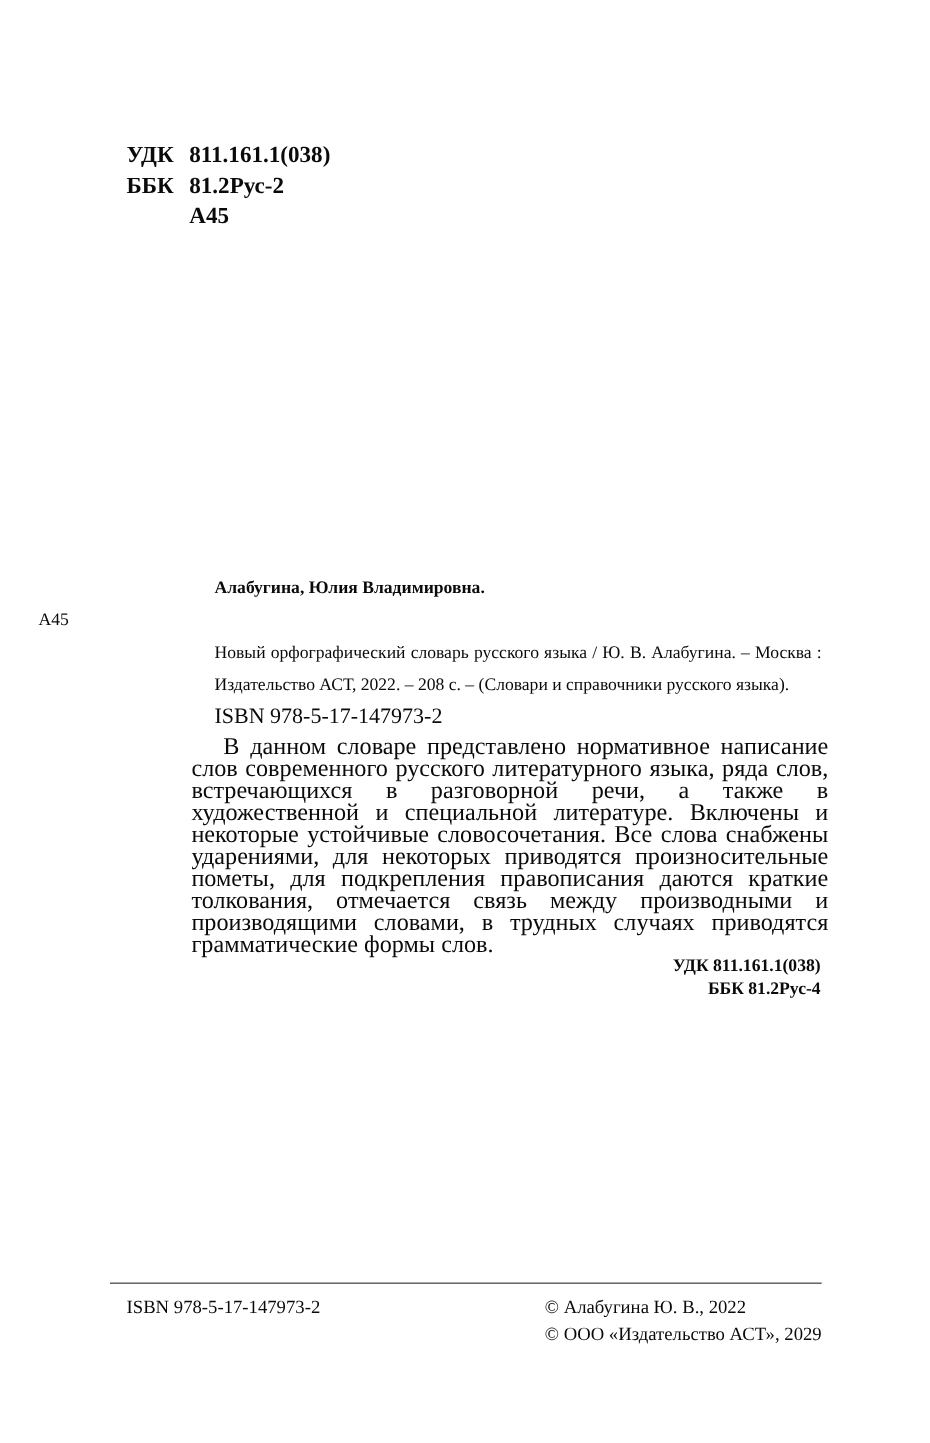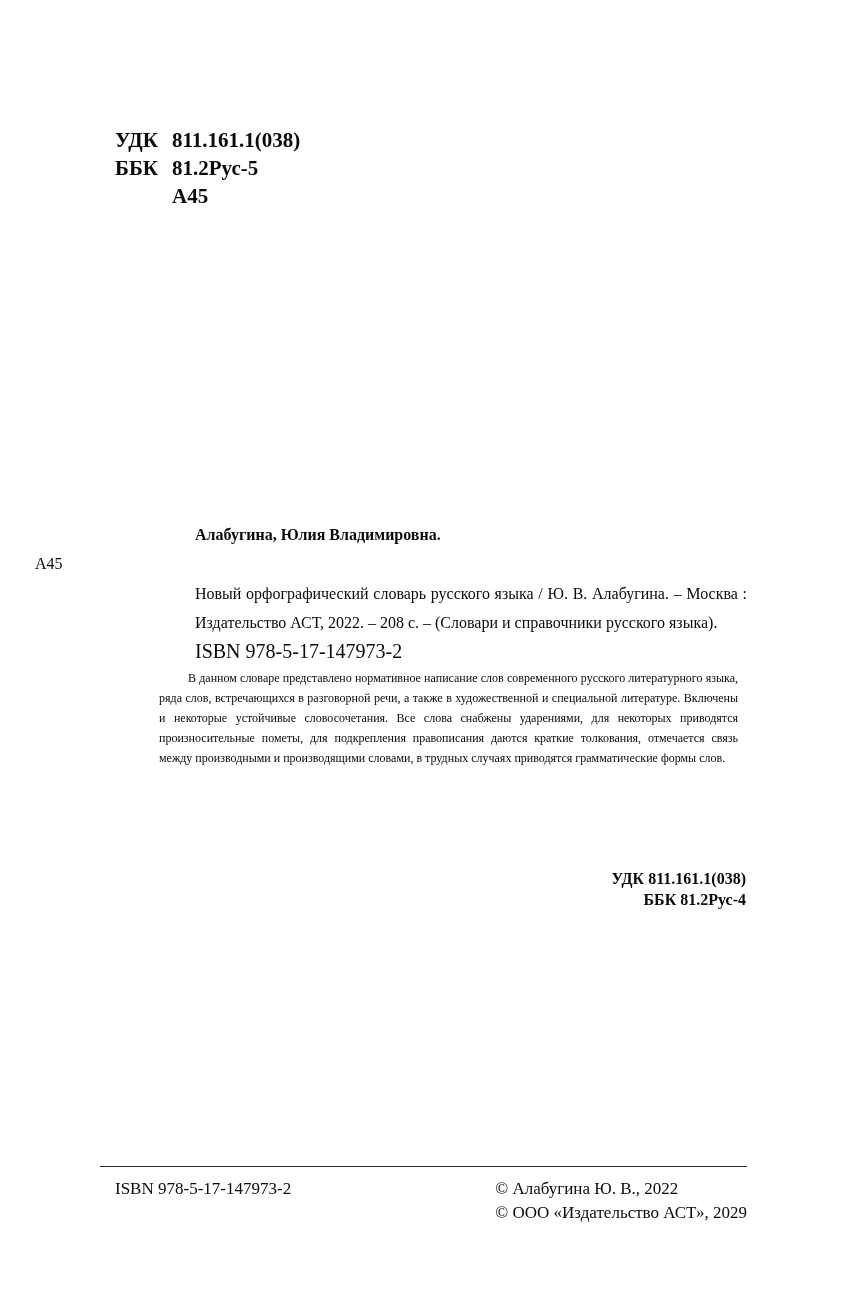--- a/index.html
+++ b/index.html
@@ -47,23 +47,23 @@
 
   .isbn-line {
     position: absolute;
     left: 195px; top: 640px;
     font-size: 20px;
   }
 
   
   .annotation {
     position: absolute;
-    left: 159px; top: 668px;
+    left: 174px; top: 668px;
     width: 579px;
-    font-size: 12px;
+    font-size: 22px;
     line-height: 20px;
     text-align: justify;
   }
   .annotation p { text-indent: 29px; }
 
   
   .codes-right {
     position: absolute;
     left: 167px; top: 868px;
     width: 579px;
@@ -94,21 +94,21 @@
 </head>
 <body>
 
 <div class="page">
 
   <div class="top-codes">
     <div class="code-line">
       <span class="code-label">УДК</span><span>811.161.1(038)</span>
     </div>
     <div class="code-line">
-      <span class="code-label">ББК</span><span>81.2Рус-5</span>
+      <span class="code-label">ББК</span><span>81.2Рус-2</span>
     </div>
     <div class="code-a45">А45</div>
   </div>
 
   <div class="catalog-block">
     <div class="catalog-inner">
       <div class="catalog-author">Алабугина, Юлия Владимировна.</div>
       <div class="catalog-code">А45</div>
       <div class="catalog-desc">Новый орфографический словарь русского языка / Ю. В. Алабугина. – Москва : Издательство АСТ, 2022. – 208 с. – (Словари и справочники русского языка).</div>
     </div>

